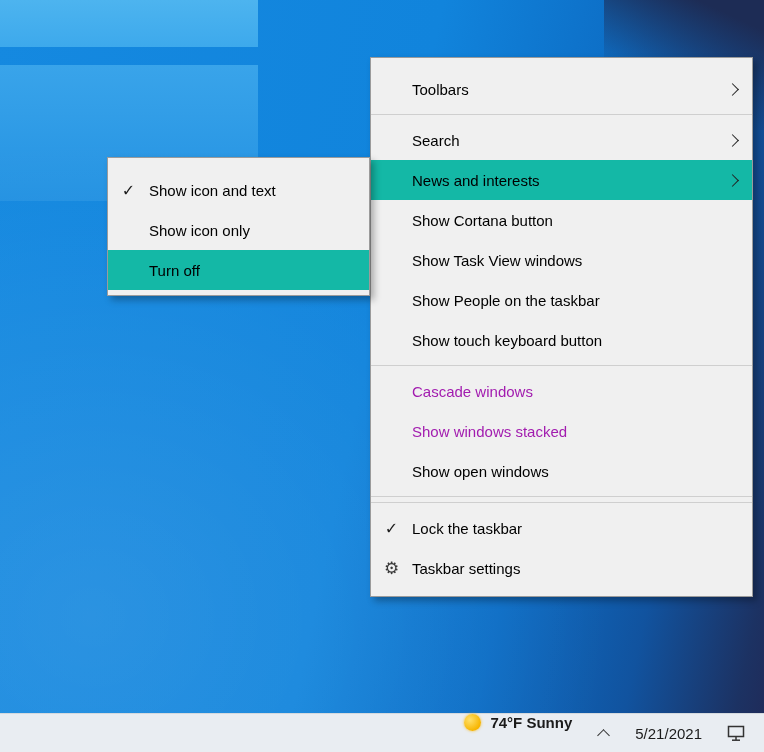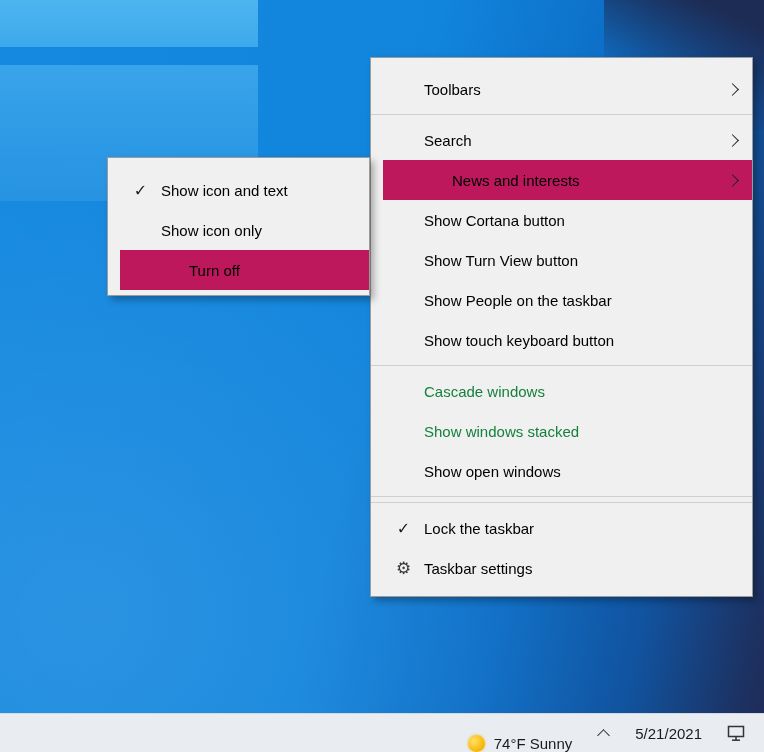--- a/index.html
+++ b/index.html
@@ -17,45 +17,45 @@
     background:linear-gradient(180deg,#39a4ea,#2492e2); }
   .wp-glow { position:absolute; inset:0;
     background:radial-gradient(ellipse at 12% 82%, rgba(255,255,255,0.10), rgba(255,255,255,0) 55%); }
   .wp-darkcorner { position:absolute; right:0; top:0; width:160px; height:130px;
     background:linear-gradient(205deg,#1d2c55 15%, rgba(29,44,85,0) 70%); }
 
   
   .taskbar { position:absolute; left:0; bottom:0; width:100%; height:39px;
     background:#e9edf2; border-top:1px solid #d4d9de; display:flex; align-items:center;
     justify-content:flex-end; z-index:5; color:#1b1b1b; }
-  .tb-weather { display:flex; align-items:flex-end; gap:9px; padding:0 15px; height:100%; }
+  .tb-weather { display:flex; align-items:flex-start; gap:9px; padding:0 15px; height:100%;font-weight:bold; }
   .sun { width:17px; height:17px; border-radius:50%;
     background:radial-gradient(circle at 35% 35%, #ffe06a, #f7b500 70%, #ee9f00);
     box-shadow:0 0 3px rgba(247,181,0,0.8); }
   .tb-chevron { padding:0 12px; height:100%; display:flex; align-items:center; }
   .chev-up { width:9px; height:9px; border-top:1.6px solid #333; border-right:1.6px solid #333;
     transform:rotate(-45deg); margin-top:4px; }
   .tb-clock { padding:0 15px; height:100%; display:flex; align-items:center; }
   .tb-tray { padding:0 17px 0 9px; height:100%; display:flex; align-items:center; }
 
   
   .menu { position:absolute; background:#f0f0f0; border:1px solid #9b9b9b;
     box-shadow:4px 4px 7px rgba(0,0,0,0.30); }
   .main-menu { left:370px; top:57px; width:383px; padding:11px 0 8px; z-index:10; }
   .sub-menu  { left:107px; top:157px; width:263px; padding:12px 0 5px; z-index:11; }
 
-  .mi { display:flex; align-items:center; height:40px; cursor:default;margin-left:12px; }
+  .mi { display:flex; align-items:center; height:40px; cursor:default; }
   .mi .ic { flex:0 0 41px; width:41px; text-align:center; font-size:16px;
     font-family:"DejaVu Sans",sans-serif; color:#1b1b1b; }
   .mi .ic.gear { font-size:17px; color:#3a3a3a; }
   .mi .lbl { flex:1; white-space:nowrap; }
   .mi .arrow { flex:0 0 auto; width:9px; height:9px; margin-right:15px;
     border-top:1.5px solid #222; border-right:1.5px solid #222; transform:rotate(45deg); }
-  .mi.hl { background:#be185d;gap:28px; }
-  .mi.disabled .lbl { color:#15803d; }
+  .mi.hl { background:#14b8a6; }
+  .mi.disabled .lbl { color:#a21caf; }
   .sep { height:1px; background:#cfcfcf; margin:5px 0; }
 </style>
 </head>
 <body>
 
 <div class="stage">
 
   <div class="desktop">
     <div class="wp-rect1"></div>
     <div class="wp-rect2"></div>
@@ -99,21 +99,21 @@
       <span class="ic"></span>
       <span class="lbl">News and interests</span>
       <span class="arrow"></span>
     </div>
     <div class="mi">
       <span class="ic"></span>
       <span class="lbl">Show Cortana button</span>
     </div>
     <div class="mi">
       <span class="ic"></span>
-      <span class="lbl">Show Turn View button</span>
+      <span class="lbl">Show Task View windows</span>
     </div>
     <div class="mi">
       <span class="ic"></span>
       <span class="lbl">Show People on the taskbar</span>
     </div>
     <div class="mi">
       <span class="ic"></span>
       <span class="lbl">Show touch keyboard button</span>
     </div>
     <div class="sep"></div>

